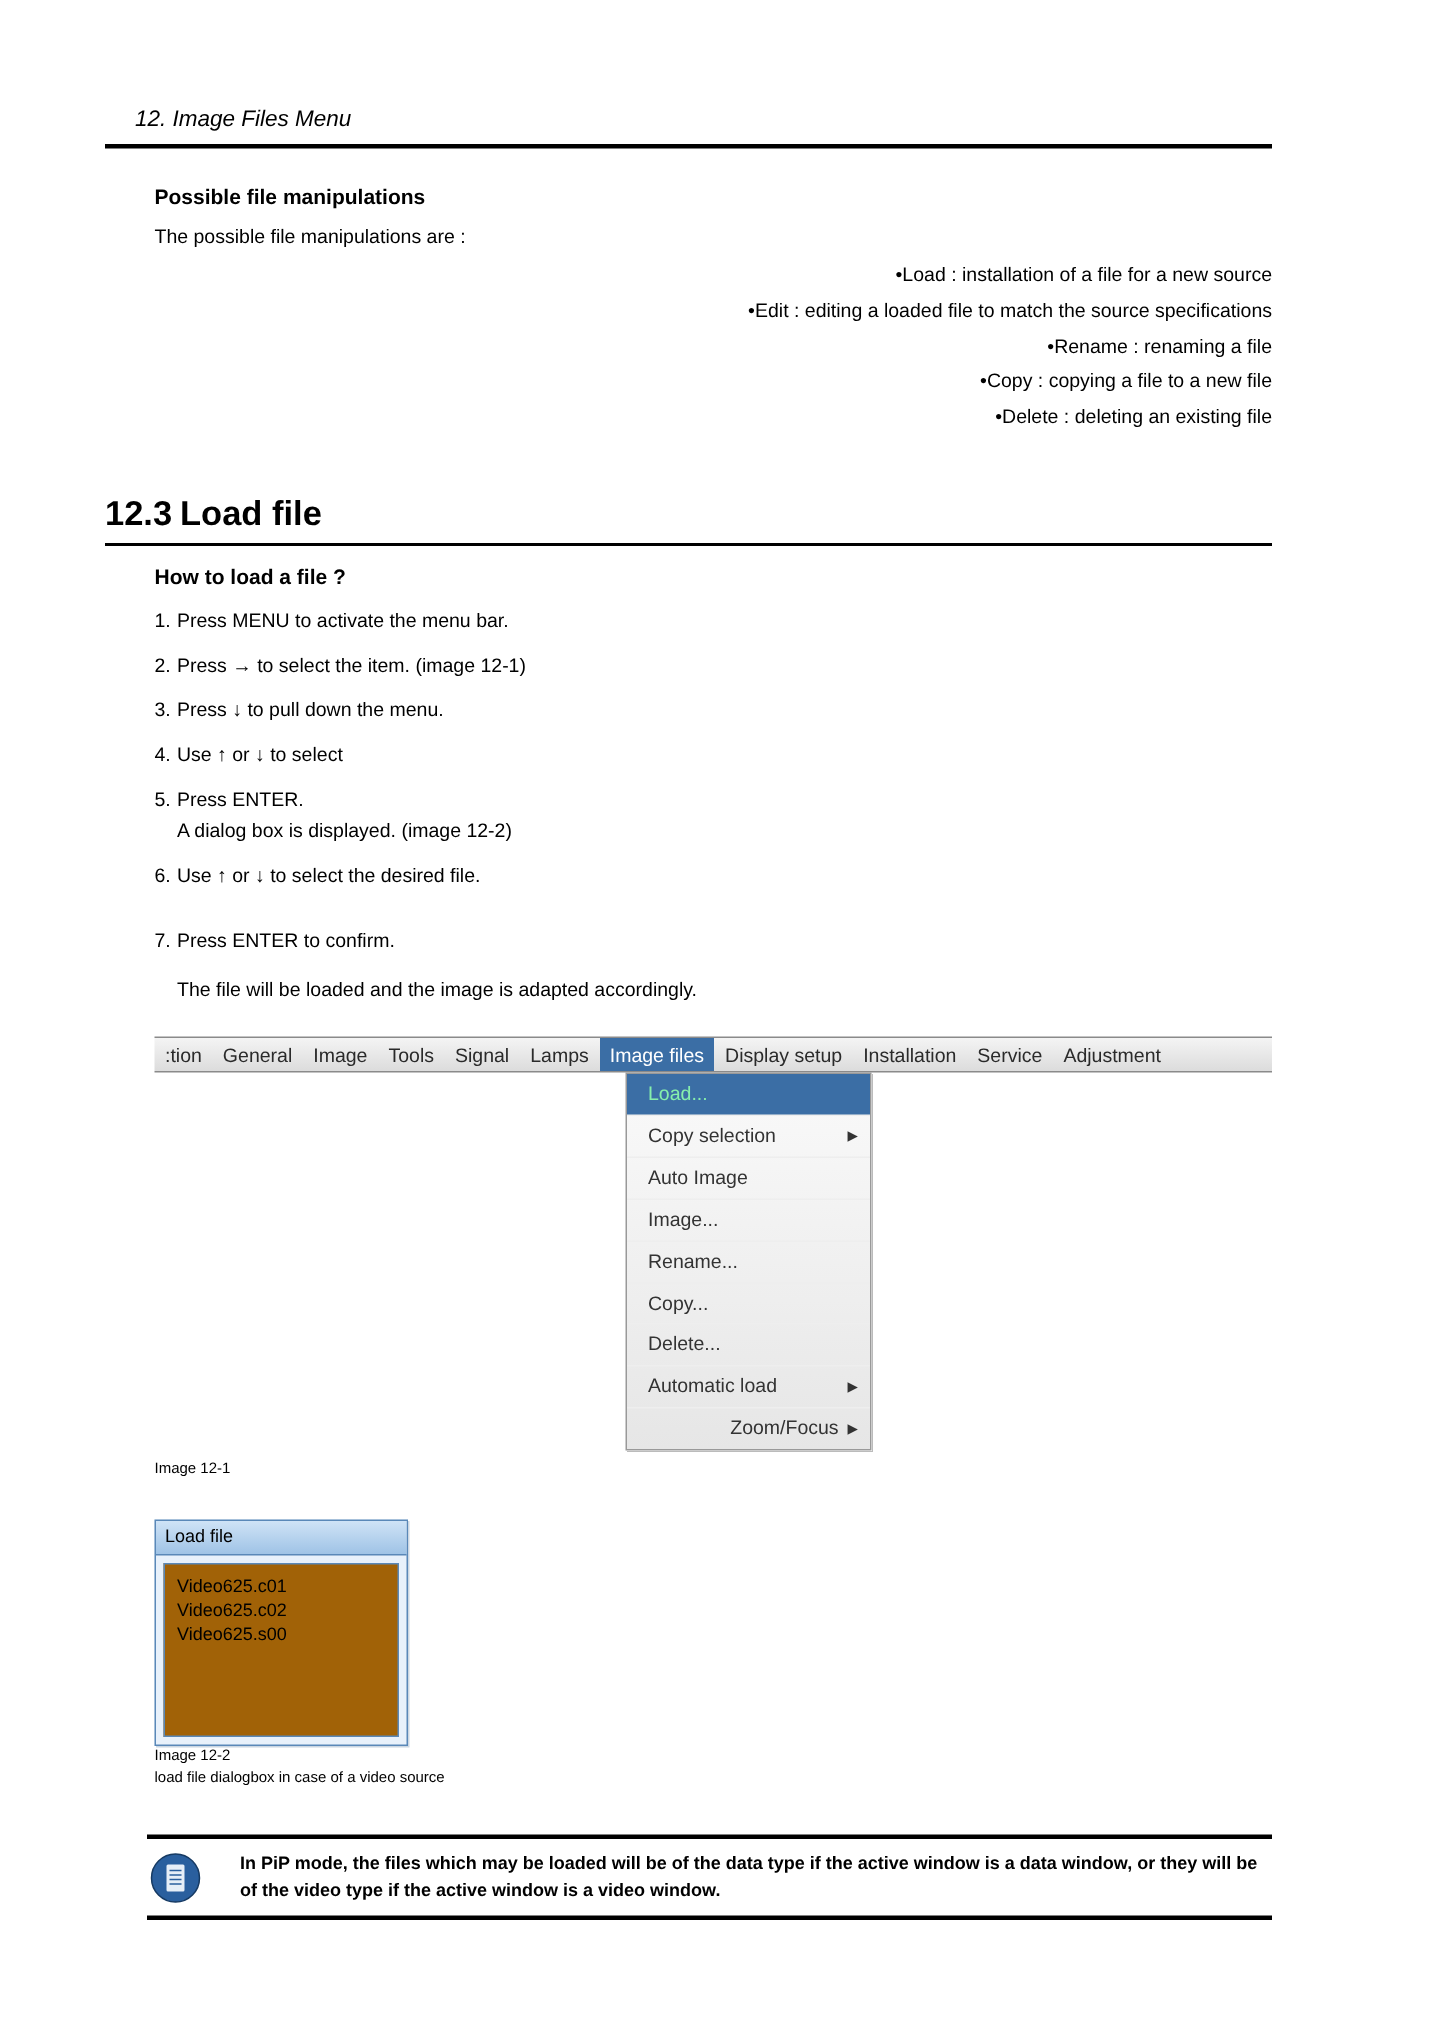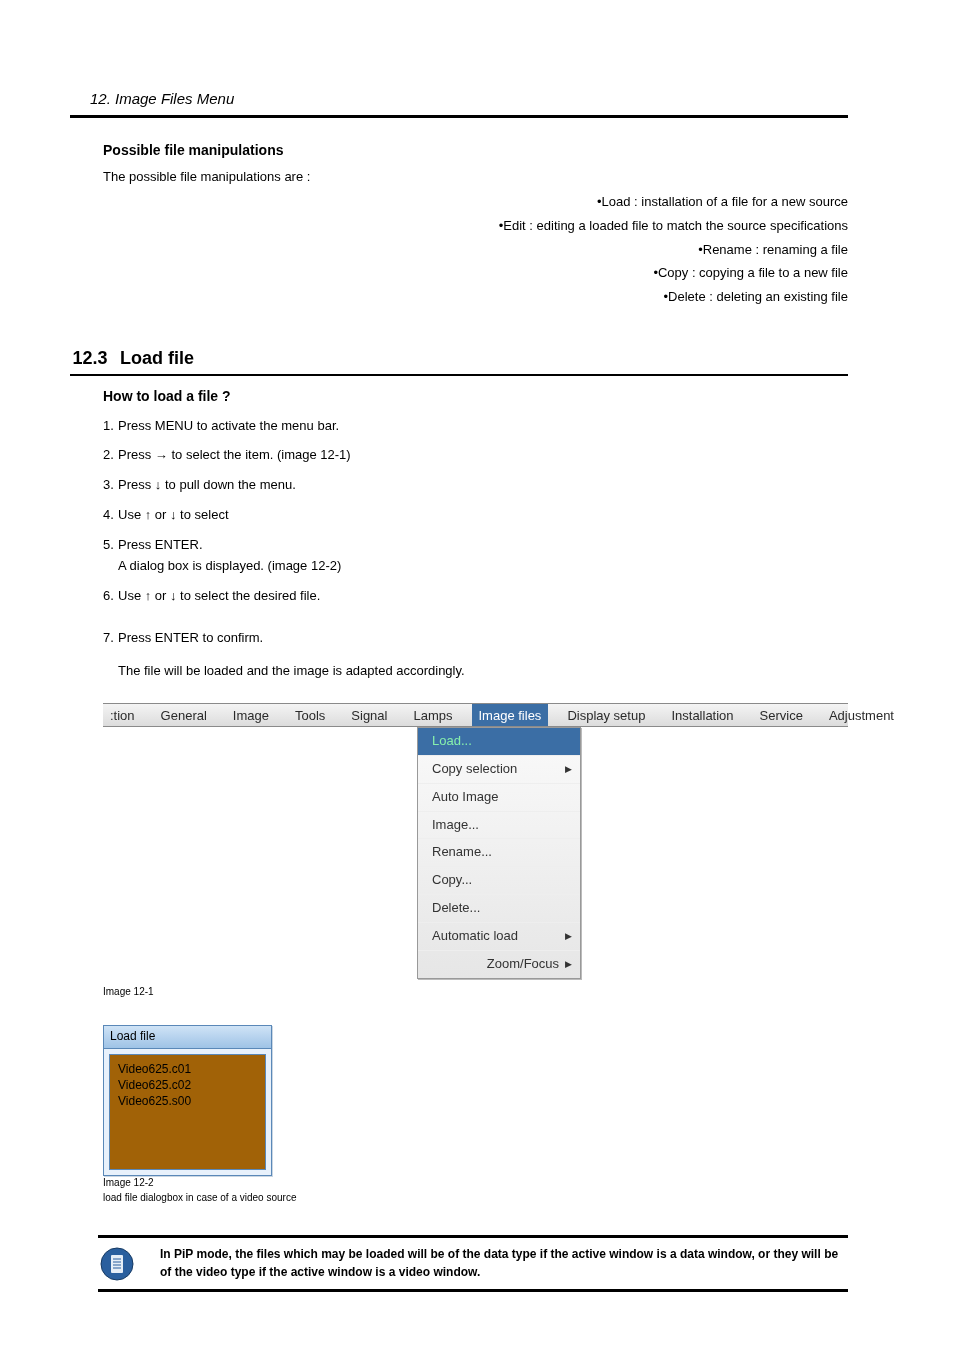--- a/index.html
+++ b/index.html
@@ -6,21 +6,21 @@
     margin: 0;
     padding: 0;
     background: #fff;
     color: #000;
     font-family: Arial, Helvetica, sans-serif;
     font-size: 13px;
     line-height: 1.45;
     width: 954px;
   }
   .page {
-    padding: 88px 70px 40px 70px;
+    padding: 69px 70px 40px 70px;
     box-sizing: border-box;
     width: 918px;
   }
   .chapter-header {
     font-style: italic;
     font-size: 15px;
     margin-bottom: 5px;
     padding-left: 20px;
   }
   .hr-thick {
@@ -52,24 +52,23 @@
   ul.manip-list li::before {
     content: "•";
     display: inline-block;
     width: 30px;
     text-indent: 0;
   }
   .big-section-row {
     display: flex;
     align-items: baseline;
     gap: 10px;
-    font-size: 18px;
+    font-size: 23px;
     font-weight: bold;
     margin-top: 38px;
-    text-align: center;
   }
   .big-section-row .num { width: 40px; }
   .hr-under {
     border: none;
     border-top: 2px solid #000;
     margin: 3px 0 10px 0;
   }
   .sub-heading {
     font-weight: bold;
     font-size: 14px;
@@ -111,21 +110,20 @@
     margin-bottom: 6px;
   }
   .menubar {
     display: flex;
     align-items: stretch;
     font-size: 13px;
     border-top: 1px solid #8a8a8a;
     border-bottom: 1px solid #8a8a8a;
     background: linear-gradient(#f4f4f4,#dcdcdc);
     height: 22px;
-    gap: 12px;
   }
   .menubar .mitem {
     padding: 3px 7px;
     color: #2a2a2a;
     white-space: nowrap;
   }
   .menubar .mitem.sel {
     background: #3b6ea5;
     color: #fff;
   }

